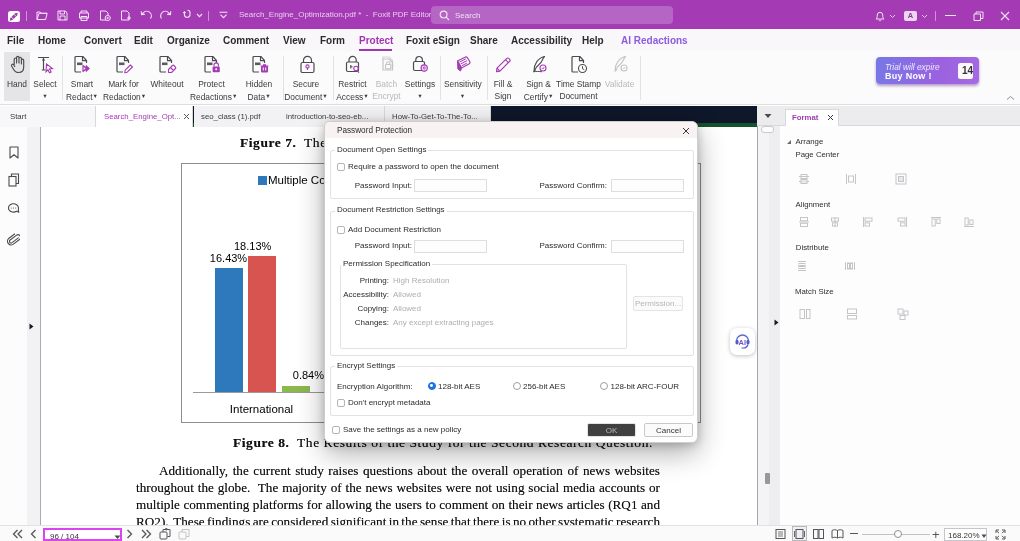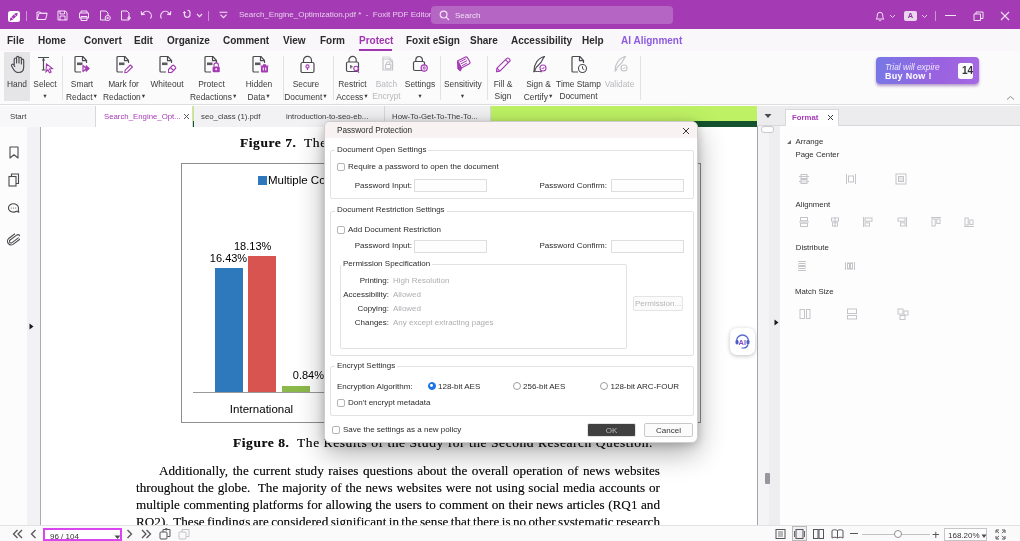--- a/index.html
+++ b/index.html
@@ -109,21 +109,21 @@
   <div class="mi" style="left:167px">Organize</div>
   <div class="mi" style="left:223px">Comment</div>
   <div class="mi" style="left:283px">View</div>
   <div class="mi" style="left:320px">Form</div>
   <div class="mi" style="left:359px;color:#a134b3">Protect</div>
   <div class="a" style="left:359px;top:20px;width:33px;height:2px;background:#a134b3"></div>
   <div class="mi" style="left:406px">Foxit eSign</div>
   <div class="mi" style="left:470px">Share</div>
   <div class="mi" style="left:511px">Accessibility</div>
   <div class="mi" style="left:582px">Help</div>
-  <div class="mi" style="left:621px;color:#8c5be0">AI Alignment</div>
+  <div class="mi" style="left:621px;color:#8c5be0">AI Redactions</div>
 </div>
 
 <div class="a" id="ribbon" style="left:0;top:51px;width:1020px;height:54px;background:#fcfbfc;border-bottom:1px solid #dededf">
 
   <div class="a" style="left:4px;top:1px;width:26px;height:49px;background:#e5e4e6"></div>
 
   <div class="rsep" style="left:62px;top:5px"></div>
   <div class="rsep" style="left:283px;top:5px"></div>
   <div class="rsep" style="left:333px;top:5px"></div>
   <div class="rsep" style="left:440px;top:5px"></div>
@@ -292,21 +292,21 @@
   <div class="a" style="left:876px;top:6px;width:103px;height:27px;border-radius:4px;background:linear-gradient(100deg,#7678e6 0%,#9a62e0 60%,#a569e2 100%);box-shadow:0 2px 3px rgba(90,40,140,.45)">
     <div class="a" style="left:9px;top:5px;font-size:8.4px;font-style:italic;color:rgba(255,255,255,.85)">Trial will expire</div>
     <div class="a" style="left:9px;top:14px;font-size:9px;font-weight:bold;color:#fff;letter-spacing:.3px">Buy Now !</div>
     <div class="a" style="left:82px;top:6px;width:15px;height:16px;background:#fbfbfd;border-radius:2.5px;text-align:right;font-size:10px;font-weight:bold;color:#333;line-height:16px">14</div>
   </div>
   <svg class="a" style="left:1006px;top:44px" width="9" height="6" viewBox="0 0 9 6">
         <path d="M1 4.5 L4.5 1.5 L8 4.5" fill="none" stroke="#8a8a8e" stroke-width="1"></path>
       </svg>
 </div>
 
-<div class="a" id="tabbar" style="left:0;top:106px;width:782px;height:21px;background:#bef264;border-bottom:6px solid #14532d">
+<div class="a" id="tabbar" style="left:0;top:106px;width:782px;height:21px;background:#0f172a;border-bottom:4px solid #14532d">
   <div class="a" style="left:0;top:0;width:96px;height:21px;background:#f7f7f9;border-right:1px solid #d8d8da">
         <div class="tabtx" style="left:10px">Start</div>
       </div>
   <div class="a" style="left:96px;top:0;width:97px;height:21px;background:#fff;border-right:1px solid #d8d8da">
     <div class="tabtx" style="left:8px;color:#a43bb4">Search_Engine_Opt...</div>
     <svg class="a" style="left:87px;top:7px" width="7" height="7" viewBox="0 0 7 7">
           <path d="M1 1 L6 6 M6 1 L1 6" stroke="#5a5a5e" stroke-width="1"></path>
         </svg>
   </div>
   <div class="a" style="left:194px;top:0;width:86px;height:21px;background:#f2f1f3;border-right:1px solid #d8d8da">

